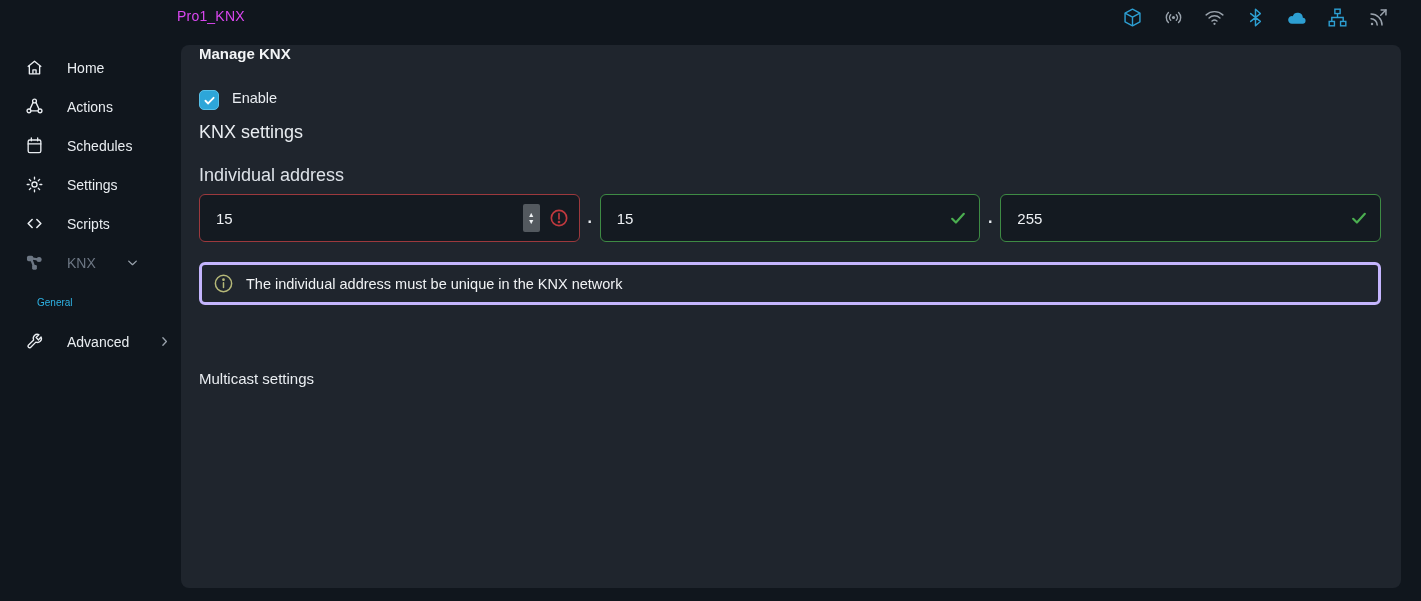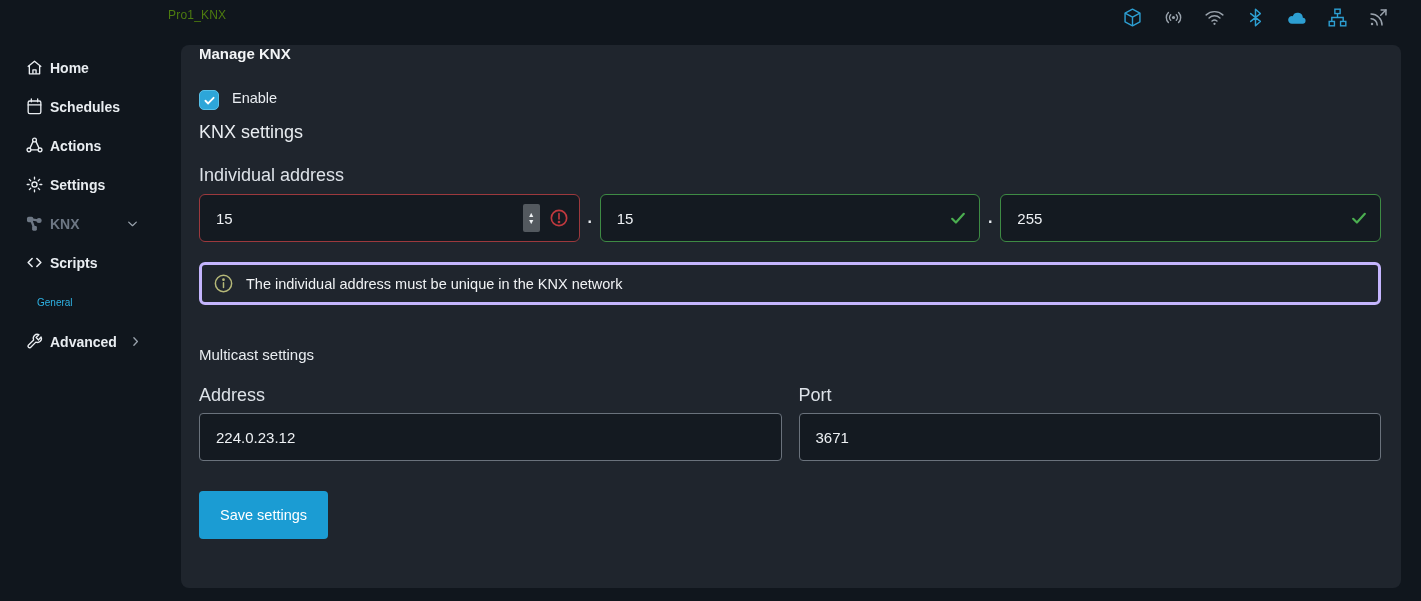--- a/index.html
+++ b/index.html
@@ -6,27 +6,27 @@
   html,body { width:1421px; height:601px; }
   body {
     background:#10161d;
     font-family:"Liberation Sans", sans-serif;
     color:#e9edf1;
     overflow:hidden;
     position:relative;
   }
   
   .topbar { position:absolute; top:0; left:0; width:1421px; height:45px; }
-  .app-title { position:absolute; left:168px; top:8px; font-size:12px; color:#4d7c0f; letter-spacing:.2px; }
+  .app-title { position:absolute; left:177px; top:8px; font-size:14px; color:#d946ef; letter-spacing:.2px; }
   .status-icons { position:absolute; right:32px; top:7px; display:flex; align-items:center; gap:20px; }
   .status-icons .ico { width:21px; height:21px; display:flex; align-items:center; justify-content:center; }
   .ico svg { display:block; }
   
   .sidebar { position:absolute; left:0; top:45px; width:181px; height:556px; padding-top:3px; }
-  .side-item { display:flex; align-items:center; height:39px; padding-left:25px; gap:6px; font-size:14px; color:#e9edf1; cursor:pointer;font-weight:bold; }
+  .side-item { display:flex; align-items:center; height:39px; padding-left:25px; gap:23px; font-size:14px; color:#e9edf1; cursor:pointer; }
   .side-item .s-ico { width:19px; height:19px; flex:0 0 19px; display:flex; align-items:center; justify-content:center; }
   .side-item.muted { color:#6d7784; }
   .side-item .chev-auto { margin-left:auto; margin-right:42px; display:flex; }
   .side-item .chev-gap { margin-left:6px; display:flex; }
   .side-sub { display:flex; align-items:center; height:40px; padding-left:37px; font-size:10px; color:#2eb2e4; cursor:pointer; }
   
   .panel {
     position:absolute; left:181px; top:45px; width:1220px; height:543px;
     background:#1f252d; border-radius:8px; padding:0 20px 0 18px;
   }
@@ -48,21 +48,21 @@
   .dot-sep { width:20px; text-align:center; font-size:16px; font-weight:bold; color:#e9edf1; }
   .spinner { position:absolute; right:40px; top:10px; width:17px; height:28px; background:#53595f; border-radius:2px; display:flex; flex-direction:column; align-items:center; justify-content:center; cursor:pointer; }
   .spinner span { font-size:7px; line-height:7px; color:#eef1f4; }
   .err-ico { position:absolute; right:11px; top:14px; }
   .ok-ico { position:absolute; right:12px; top:14px; }
   .info-box {
     margin-top:20px; height:43px; border:3px solid #c4b5fd; border-radius:6px;
     display:flex; align-items:center; padding-left:11px; gap:12px;
   }
   .info-text { font-size:14.5px; color:#f0f2f4; }
-  .h-multicast { margin-top:41px; font-size:15px; }
+  .h-multicast { margin-top:65px; font-size:15px; }
   .mc-grid { display:flex; gap:17px; }
   .mc-col { flex:1; }
   .mc-input {
     margin-top:7px; width:100%; height:48px; background:#141a21; border:1px solid #6a727c; border-radius:4px;
     color:#eef1f4; font-size:15px; padding:0 16px; outline:none; font-family:"Liberation Sans", sans-serif;
   }
   .save-btn {
     margin-top:30px; height:48px; padding:0 21px; background:#1b9cd3; border:none; border-radius:4px;
     color:#fff; font-size:14.5px; cursor:pointer; font-family:"Liberation Sans", sans-serif;
   }
@@ -126,70 +126,70 @@
       <svg width="19" height="19" viewBox="0 0 24 24" fill="none" stroke="#e9edf1" stroke-width="1.7" stroke-linejoin="round">
         <path d="M3.5 11 12 4l8.5 7"></path>
           <path d="M5.5 9.5V20h13V9.5"></path>
           <path d="M10 20v-5h4v5"></path>
       </svg>
     </span>
     <span>Home</span>
   </div>
   <div class="side-item">
     <span class="s-ico">
-      <svg width="19" height="19" viewBox="0 0 24 24" fill="none" stroke="#e9edf1" stroke-width="1.7" stroke-linecap="round">
-        <rect x="4" y="5" width="16" height="16" rx="2"></rect>
-          <path d="M8 2.5V6M16 2.5V6M4 10h16"></path>
-      </svg>
-    </span>
-    <span>Schedules</span>
-  </div>
-  <div class="side-item">
-    <span class="s-ico">
       <svg width="19" height="19" viewBox="0 0 24 24" fill="none" stroke="#e9edf1" stroke-width="1.7">
         <circle cx="12" cy="5" r="2.4"></circle>
           <circle cx="5" cy="17.5" r="2.4"></circle>
           <circle cx="19" cy="17.5" r="2.4"></circle>
         <path d="M10.2 6.8 6.3 15.3M13.8 6.8l3.9 8.5M7.4 17.5h9.2"></path>
       </svg>
     </span>
     <span>Actions</span>
   </div>
   <div class="side-item">
     <span class="s-ico">
       <svg width="19" height="19" viewBox="0 0 24 24" fill="none" stroke="#e9edf1" stroke-width="1.7" stroke-linecap="round">
+        <rect x="4" y="5" width="16" height="16" rx="2"></rect>
+          <path d="M8 2.5V6M16 2.5V6M4 10h16"></path>
+      </svg>
+    </span>
+    <span>Schedules</span>
+  </div>
+  <div class="side-item">
+    <span class="s-ico">
+      <svg width="19" height="19" viewBox="0 0 24 24" fill="none" stroke="#e9edf1" stroke-width="1.7" stroke-linecap="round">
         <circle cx="12" cy="12" r="3.2"></circle>
         <path d="M12 2.8v2.4M12 18.8v2.4M21.2 12h-2.4M5.2 12H2.8M18.5 5.5l-1.7 1.7M7.2 16.8l-1.7 1.7M18.5 18.5l-1.7-1.7M7.2 7.2 5.5 5.5"></path>
       </svg>
     </span>
     <span>Settings</span>
+  </div>
+  <div class="side-item">
+    <span class="s-ico">
+      <svg width="19" height="19" viewBox="0 0 24 24" fill="none" stroke="#e9edf1" stroke-width="2" stroke-linecap="round" stroke-linejoin="round">
+        <path d="M9 7 4 12l5 5M15 7l5 5-5 5"></path>
+      </svg>
+    </span>
+    <span>Scripts</span>
   </div>
   <div class="side-item muted">
     <span class="s-ico">
       <svg width="19" height="19" viewBox="0 0 24 24" fill="#6d7784">
         <path d="M6 6.5 16 8M8 8l3 8" stroke="#6d7784" stroke-width="3"></path>
         <rect x="2.5" y="3.5" width="8" height="7" rx="2.2"></rect>
         <rect x="14.5" y="5" width="6.5" height="6.5" rx="3.2"></rect>
         <rect x="9" y="15" width="6" height="6" rx="1.6"></rect>
       </svg>
     </span>
     <span>KNX</span>
     <span class="chev-auto">
       <svg width="13" height="13" viewBox="0 0 24 24" fill="none" stroke="#9aa3ad" stroke-width="2.4" stroke-linecap="round" stroke-linejoin="round">
         <path d="M5 9.5 12 16l7-6.5"></path>
       </svg>
     </span>
-  </div>
-  <div class="side-item">
-    <span class="s-ico">
-      <svg width="19" height="19" viewBox="0 0 24 24" fill="none" stroke="#e9edf1" stroke-width="2" stroke-linecap="round" stroke-linejoin="round">
-        <path d="M9 7 4 12l5 5M15 7l5 5-5 5"></path>
-      </svg>
-    </span>
-    <span>Scripts</span>
   </div>
   <div class="side-sub">General</div>
   <div class="side-item">
     <span class="s-ico">
       <svg width="19" height="19" viewBox="0 0 24 24" fill="none" stroke="#e9edf1" stroke-width="1.7" stroke-linejoin="round">
         <path d="M20.3 6.2a5 5 0 0 1-6.6 6.6L7 19.5a2 2 0 0 1-2.8-2.8l6.7-6.7a5 5 0 0 1 6.6-6.6L14 6.9l3.1 3.1 3.2-3.8z"></path>
       </svg>
     </span>
     <span>Advanced</span>
     <span class="chev-gap">
@@ -255,25 +255,14 @@
       <svg width="21" height="21" viewBox="0 0 24 24" fill="none" stroke="#b5b878" stroke-width="1.7" stroke-linecap="round">
         <circle cx="12" cy="12" r="9.3"></circle>
           <path d="M12 11v5.6"></path>
           <circle cx="12" cy="7.6" r="0.7" fill="#b5b878"></circle>
       </svg>
     </span>
     <span class="info-text">The individual address must be unique in the KNX network</span>
   </div>
 
   <div class="h-multicast">Multicast settings</div>
-  <div class="mc-grid">
-    <div class="mc-col">
-      <div class="field-label">Address</div>
-      <input class="mc-input" type="text" value="224.0.23.12" style="">
-    </div>
-    <div class="mc-col">
-      <div class="field-label">Port</div>
-      <input class="mc-input" type="text" value="3671" style="">
-    </div>
-  </div>
-
-  <button class="save-btn">Save settings</button>
+
 </main>
 
 </body></html>

